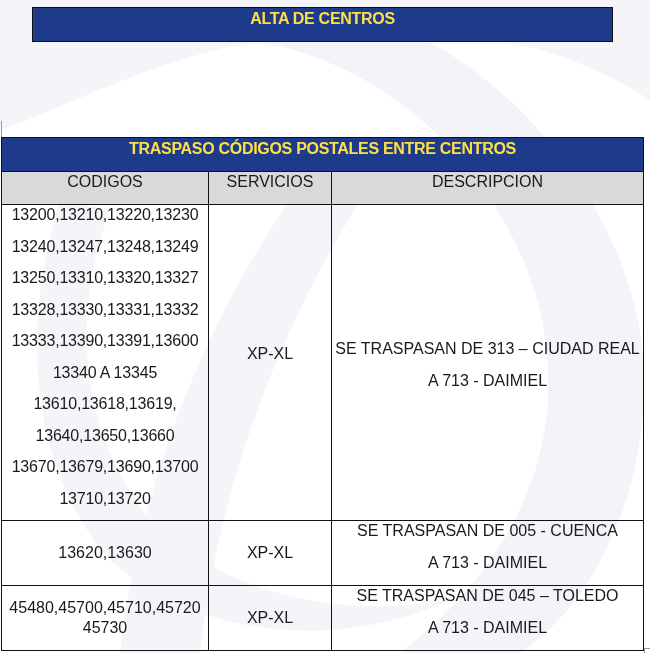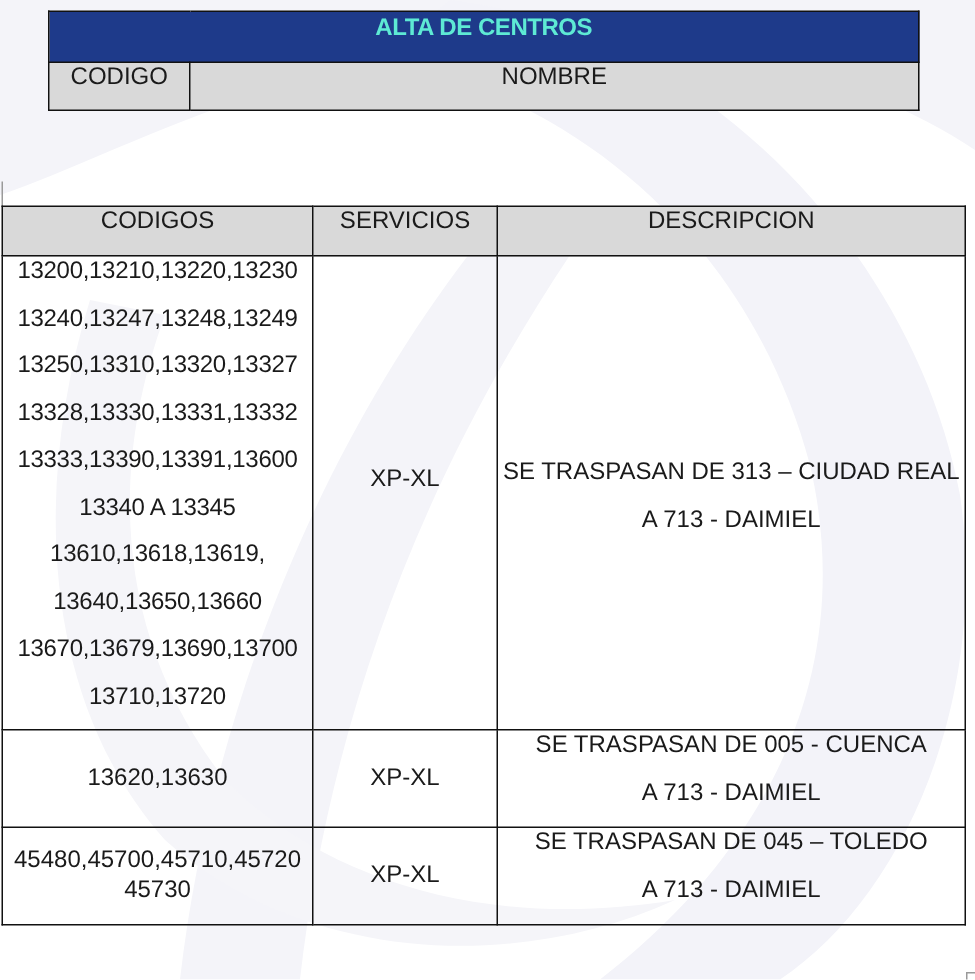--- a/index.html
+++ b/index.html
@@ -6,21 +6,21 @@
     body {
       width: 650px; height: 653px; position: relative; overflow: hidden;
       background: #ffffff;
       font-family: "Liberation Sans", sans-serif;
       color: #1a1a1a;
     }
     .watermark { position: absolute; left: 0; top: 0; width: 650px; height: 653px; z-index: 0; }
     .tbl { position: absolute; border-collapse: collapse; z-index: 1; table-layout: fixed; }
     .tbl td, .tbl th { border: 1px solid #111; padding: 0; text-align: center; font-weight: normal; }
     .title-row th {
-      background: #1e3a8a; color: #5eead4; font-weight: bold; font-size: 16px;
+      background: #1e3a8a; color: #fde047; font-weight: bold; font-size: 16px;
       vertical-align: top; padding-top: 2px; letter-spacing: -0.3px;
     }
     .head-row th {
       background: #d9d9d9; color: #1a1a1a; font-size: 16px; vertical-align: top; padding-top: 1px;
     }
     .data td { background: transparent; font-size: 16px; }
     #t1 { left: 32px; top: 7px; width: 581px; }
     #t1 .title-row th { height: 31px; }
     #t1 .head-row th { height: 30px; }
     #t1 .data td { height: 32px; vertical-align: top; padding-top: 1px; }
@@ -50,34 +50,33 @@
 
 <table class="tbl" id="t1">
   <colgroup>
       <col style="width:94px">
       <col>
     </colgroup>
   <tbody>
       <tr class="title-row">
     <th colspan="2">ALTA DE CENTROS</th>
   </tr>
-  <tr class="head-row">
-    <th>CODIGO</th>
-    <th>NOMBRE</th>
-  </tr>
 </tbody>
   </table>
 
 <table class="tbl" id="t2">
   <colgroup>
       <col style="width:207px">
       <col style="width:123px">
       <col>
     </colgroup>
   <tbody>
+      <tr class="title-row">
+    <th colspan="3">TRASPASO CÓDIGOS POSTALES ENTRE CENTROS</th>
+  </tr>
   <tr class="head-row">
     <th>CODIGOS</th>
     <th>SERVICIOS</th>
     <th>DESCRIPCION</th>
   </tr>
 
   <tr class="data" style="height:315px;">
     <td class="codes-cell">
       <div class="line">13200,13210,13220,13230</div>
       <div class="line">13240,13247,13248,13249</div>

